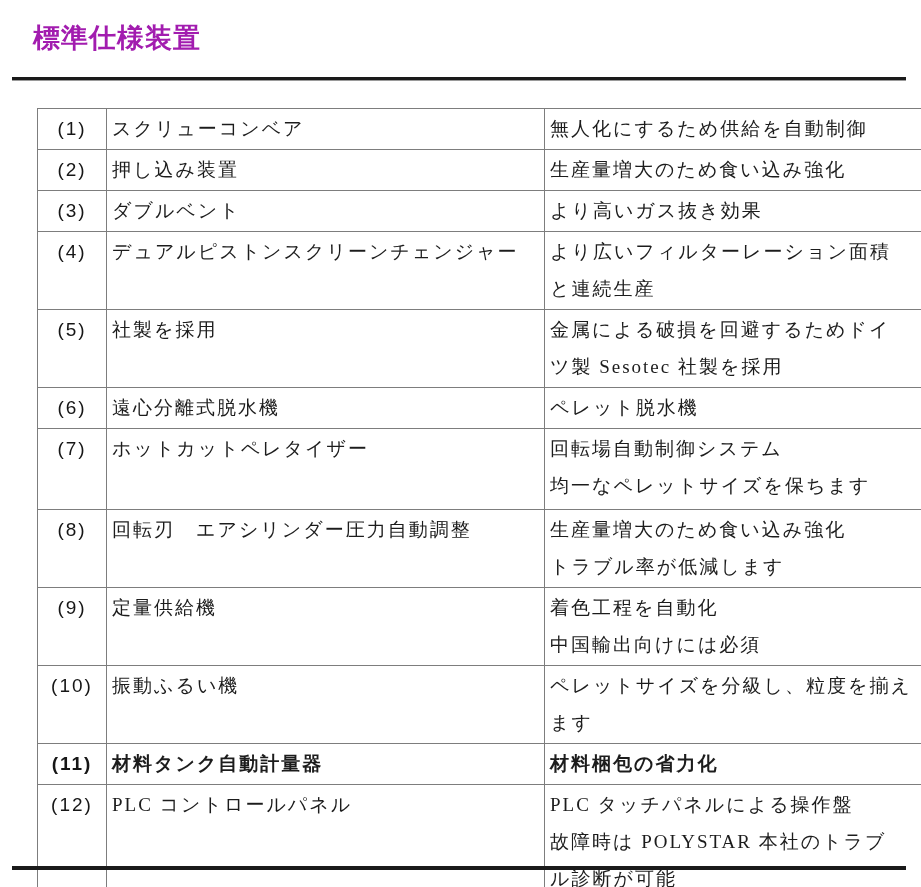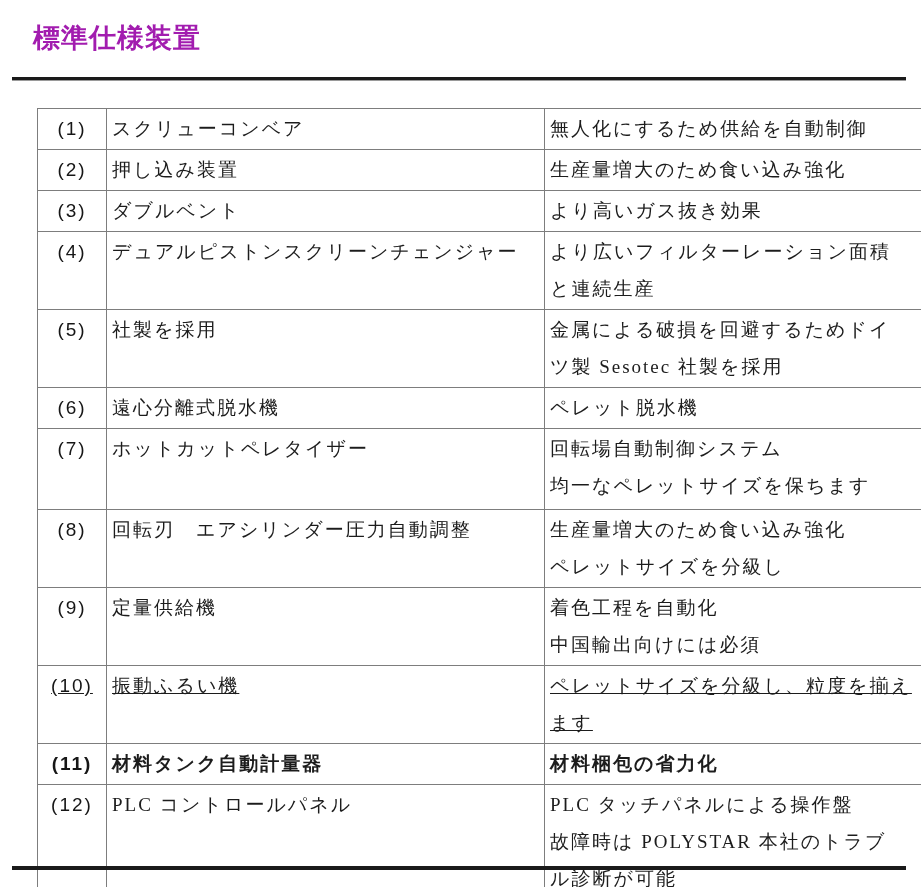--- a/index.html
+++ b/index.html
@@ -74,21 +74,21 @@
   td.col-desc[data-align="center"] { text-align: left; }
   tr.row-1  { height: 40px; }
   tr.row-2  { height: 37px; }
   tr.row-3  { height: 38px; }
   tr.row-4  { height: 75px; }
   tr.row-5  { height: 75px; }
   tr.row-6  { height: 39px; }
   tr.row-7  { height: 81px; }
   tr.row-8  { height: 72px; }
   tr.row-9  { height: 75px; }
-  tr.row-10 { height: 72px; text-decoration: underline; }
+  tr.row-10 { height: 72px; }
   tr.row-11 { height: 36px; font-weight: bold; }
   tr.row-12 { height: 120px; }
   .desc-line { display: block; }
 </style>
 </head>
 <body>
 
 <div class="page-title">標準仕様装置</div>
 <div class="rule rule-top"></div>
 
@@ -144,21 +144,21 @@
       <td class="col-desc" data-align="center">
         <span class="desc-line">回転場自動制御システム</span>
         <span class="desc-line">均一なペレットサイズを保ちます</span>
       </td>
     </tr>
     <tr class="row-8">
       <td class="col-no">(8)</td>
       <td class="col-name">回転刃　エアシリンダー圧力自動調整</td>
       <td class="col-desc" data-align="center">
         <span class="desc-line">生産量増大のため食い込み強化</span>
-        <span class="desc-line">ペレットサイズを分級し</span>
+        <span class="desc-line">トラブル率が低減します</span>
       </td>
     </tr>
     <tr class="row-9">
       <td class="col-no">(9)</td>
       <td class="col-name">定量供給機</td>
       <td class="col-desc" data-align="center">
         <span class="desc-line">着色工程を自動化</span>
         <span class="desc-line">中国輸出向けには必須</span>
       </td>
     </tr>

